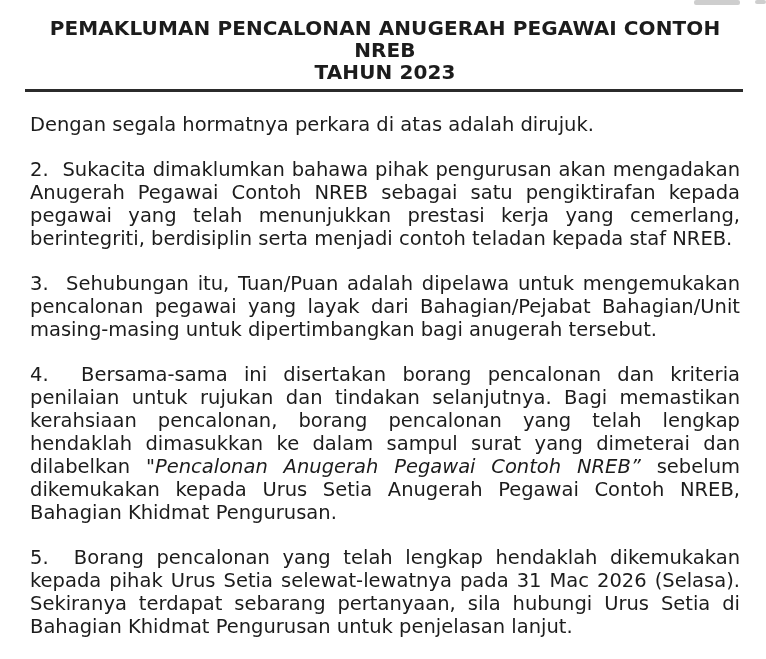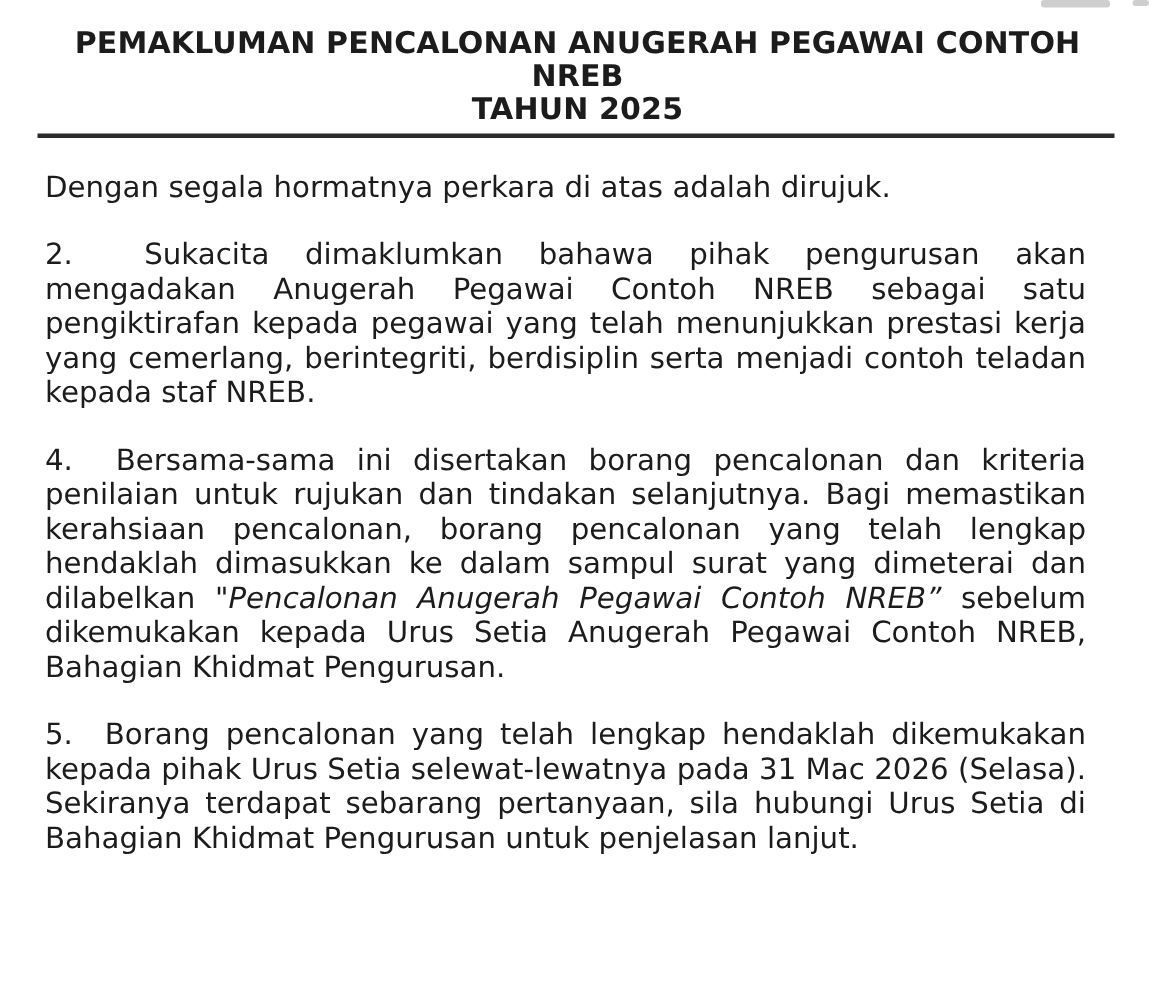--- a/index.html
+++ b/index.html
@@ -42,43 +42,44 @@
     border-top: 3px solid var(--rule, #2b2b2b);
     margin: 6px -3px 0 -5px;
   }
 
   main {
     margin-top: 21px;
     font-size: 19.5px;
     line-height: 23px;
   }
   main p {
-    margin: 0 16px 22px 0;
+    margin: 0 0 22px 0;
     text-align: justify;
   }
   main p:last-child { margin-bottom: 0; }
   .b { font-weight: normal; }
   .i { font-style: italic; }
 </style>
 </head>
 <body>
 
 <div class="page" style="--bg: #ffffff; --text: #1c1c1c; --rule: #2b2b2b;">
 
   <div class="artifact artifact-1"></div>
   <div class="artifact artifact-2"></div>
 
   <header>
     <h1>
       <span>PEMAKLUMAN PENCALONAN ANUGERAH PEGAWAI CONTOH NREB</span><br>
-      <span>TAHUN 2025</span>
+      <span>TAHUN 2023</span>
     </h1>
     <hr class="title-rule">
   </header>
 
   <main id="body-container">
       <p><span>Dengan segala hormatnya perkara di atas adalah dirujuk.</span></p>
       <p><span>2.&nbsp; Sukacita dimaklumkan bahawa pihak pengurusan akan mengadakan </span><span class="b">Anugerah Pegawai Contoh NREB</span><span> sebagai satu pengiktirafan kepada pegawai yang telah menunjukkan prestasi kerja yang cemerlang, berintegriti, berdisiplin serta menjadi contoh teladan kepada staf NREB.</span></p>
+      <p><span>3.&nbsp; Sehubungan itu, Tuan/Puan adalah dipelawa untuk </span><span class="b">mengemukakan pencalonan pegawai yang layak</span><span> dari Bahagian/Pejabat Bahagian/Unit masing-masing untuk dipertimbangkan bagi anugerah tersebut.</span></p>
       <p><span>4.&nbsp; Bersama-sama ini disertakan </span><span class="b">borang pencalonan dan kriteria penilaian</span><span> untuk rujukan dan tindakan selanjutnya. </span><span class="b">Bagi memastikan kerahsiaan pencalonan</span><span>, borang pencalonan yang telah lengkap hendaklah </span><span class="b">dimasukkan ke dalam sampul surat yang dimeterai</span><span> dan dilabelkan </span><span class="i">"Pencalonan Anugerah Pegawai Contoh NREB”</span><span> sebelum dikemukakan kepada </span><span class="b">Urus Setia Anugerah Pegawai Contoh NREB,</span><span> Bahagian Khidmat Pengurusan.</span></p>
       <p><span>5.&nbsp; Borang pencalonan yang telah lengkap hendaklah dikemukakan kepada pihak Urus Setia selewat-lewatnya pada 31 Mac 2026 (Selasa). Sekiranya terdapat sebarang pertanyaan, sila hubungi Urus Setia di Bahagian Khidmat Pengurusan untuk penjelasan lanjut.</span></p>
     </main>
 
 </div>
 
 </body></html>

